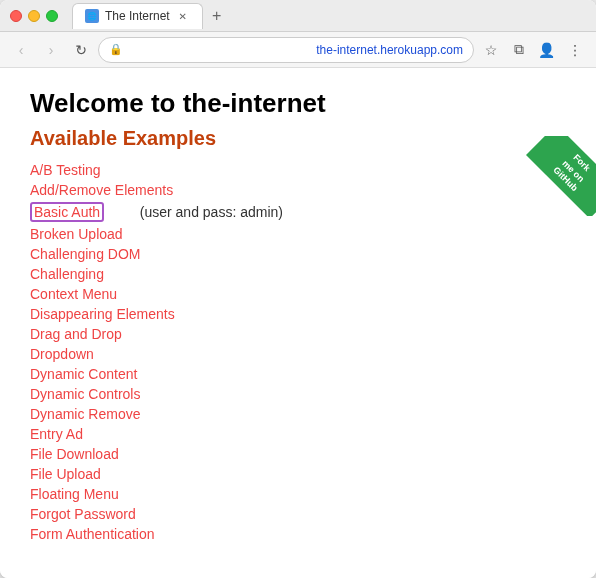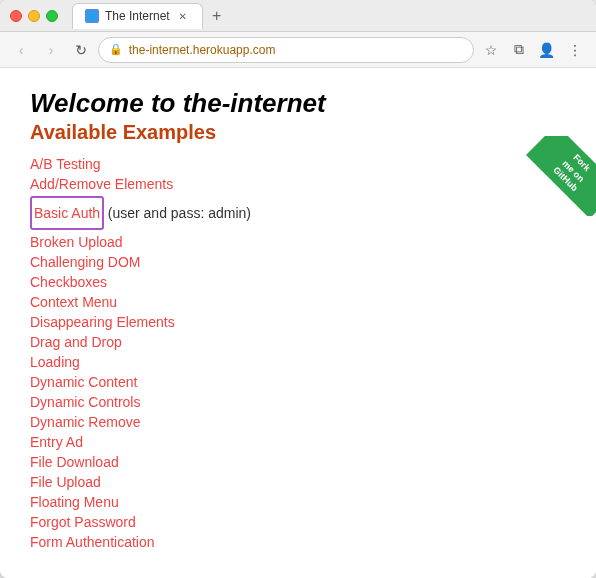--- a/index.html
+++ b/index.html
@@ -149,21 +149,22 @@
     }
 
     .address-lock {
       color: #555;
       font-size: 11px;
     }
 
     .address-text {
       flex: 1;
       font-size: 12px;
-      color: #a16207;
+      color: #1d4ed8;
+      text-align: right;
     }
 
     .nav-actions {
       display: flex;
       align-items: center;
       gap: 2px;
     }
 
     .nav-action-btn {
       width: 26px;
@@ -208,22 +209,21 @@
       flex: 1;
       overflow-y: auto;
       padding: 20px 30px;
       position: relative;
     }
 
     .page-title {
       font-size: 26px;
       font-weight: bold;
       color: #000;
-      margin-bottom: 2px;
-      font-style: italic;
+      margin-bottom: 8px;
     }
 
     .section-title {
       font-size: 20px;
       font-weight: bold;
       color: #c2410c;
       margin-bottom: 12px;
     }
 
     .links-list {
@@ -235,28 +235,29 @@
 
     .links-list li a {
       color: #ef4444;
       text-decoration: none;
       font-size: 14px;
     }
 
     .links-list li .note {
       color: #333;
       font-size: 14px;
+      margin-left: 32px;
     }
 
     .highlighted-item {
       display: inline-flex;
       align-items: center;
       border: 2px solid #a855c8;
       border-radius: 3px;
-      padding: 7px 2px;
+      padding: 0 2px;
     }
 
     .highlighted-item a {
       color: #3c6ebf;
       text-decoration: none;
     }
   </style>
 </head>
 <body>
 
@@ -322,38 +323,38 @@
 
       <li>
         <a href="#">Broken Upload</a>
       </li>
 
       <li>
         <a href="#">Challenging DOM</a>
       </li>
 
       <li>
-        <a href="#">Checkboxes</a>
+        <a href="#">Challenging</a>
       </li>
 
       <li>
         <a href="#">Context Menu</a>
       </li>
 
 
       <li>
         <a href="#">Disappearing Elements</a>
       </li>
 
       <li>
         <a href="#">Drag and Drop</a>
       </li>
 
       <li>
-        <a href="#">Loading</a>
+        <a href="#">Dropdown</a>
       </li>
 
       <li>
         <a href="#">Dynamic Content</a>
       </li>
 
       <li>
         <a href="#">Dynamic Controls</a>
       </li>
 

